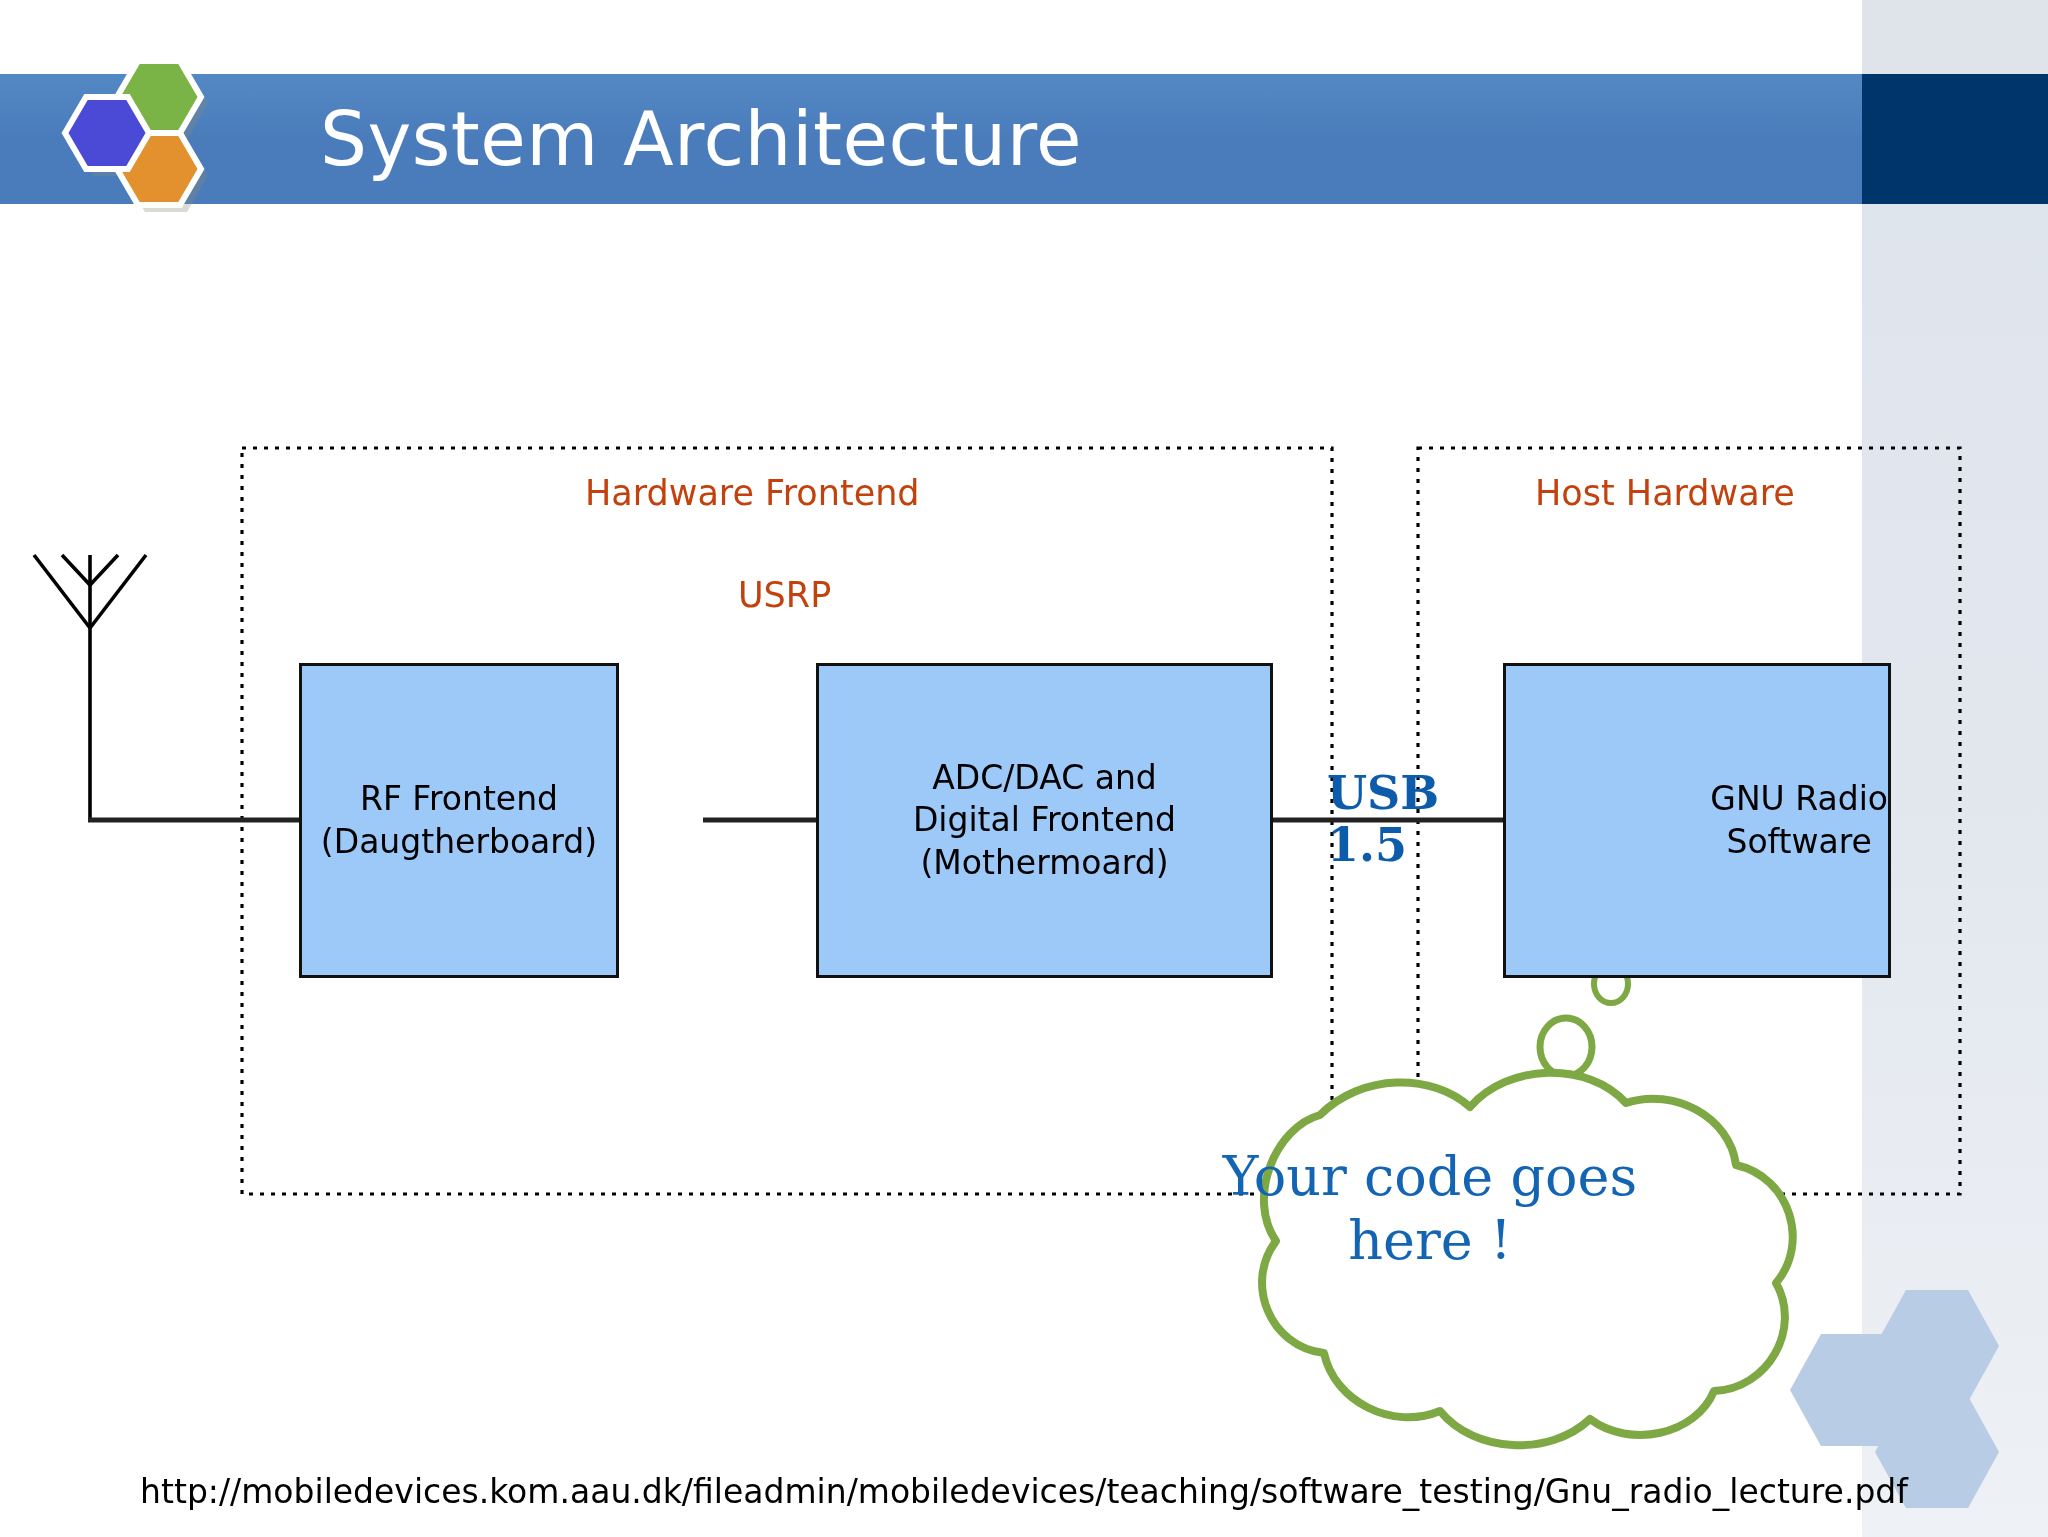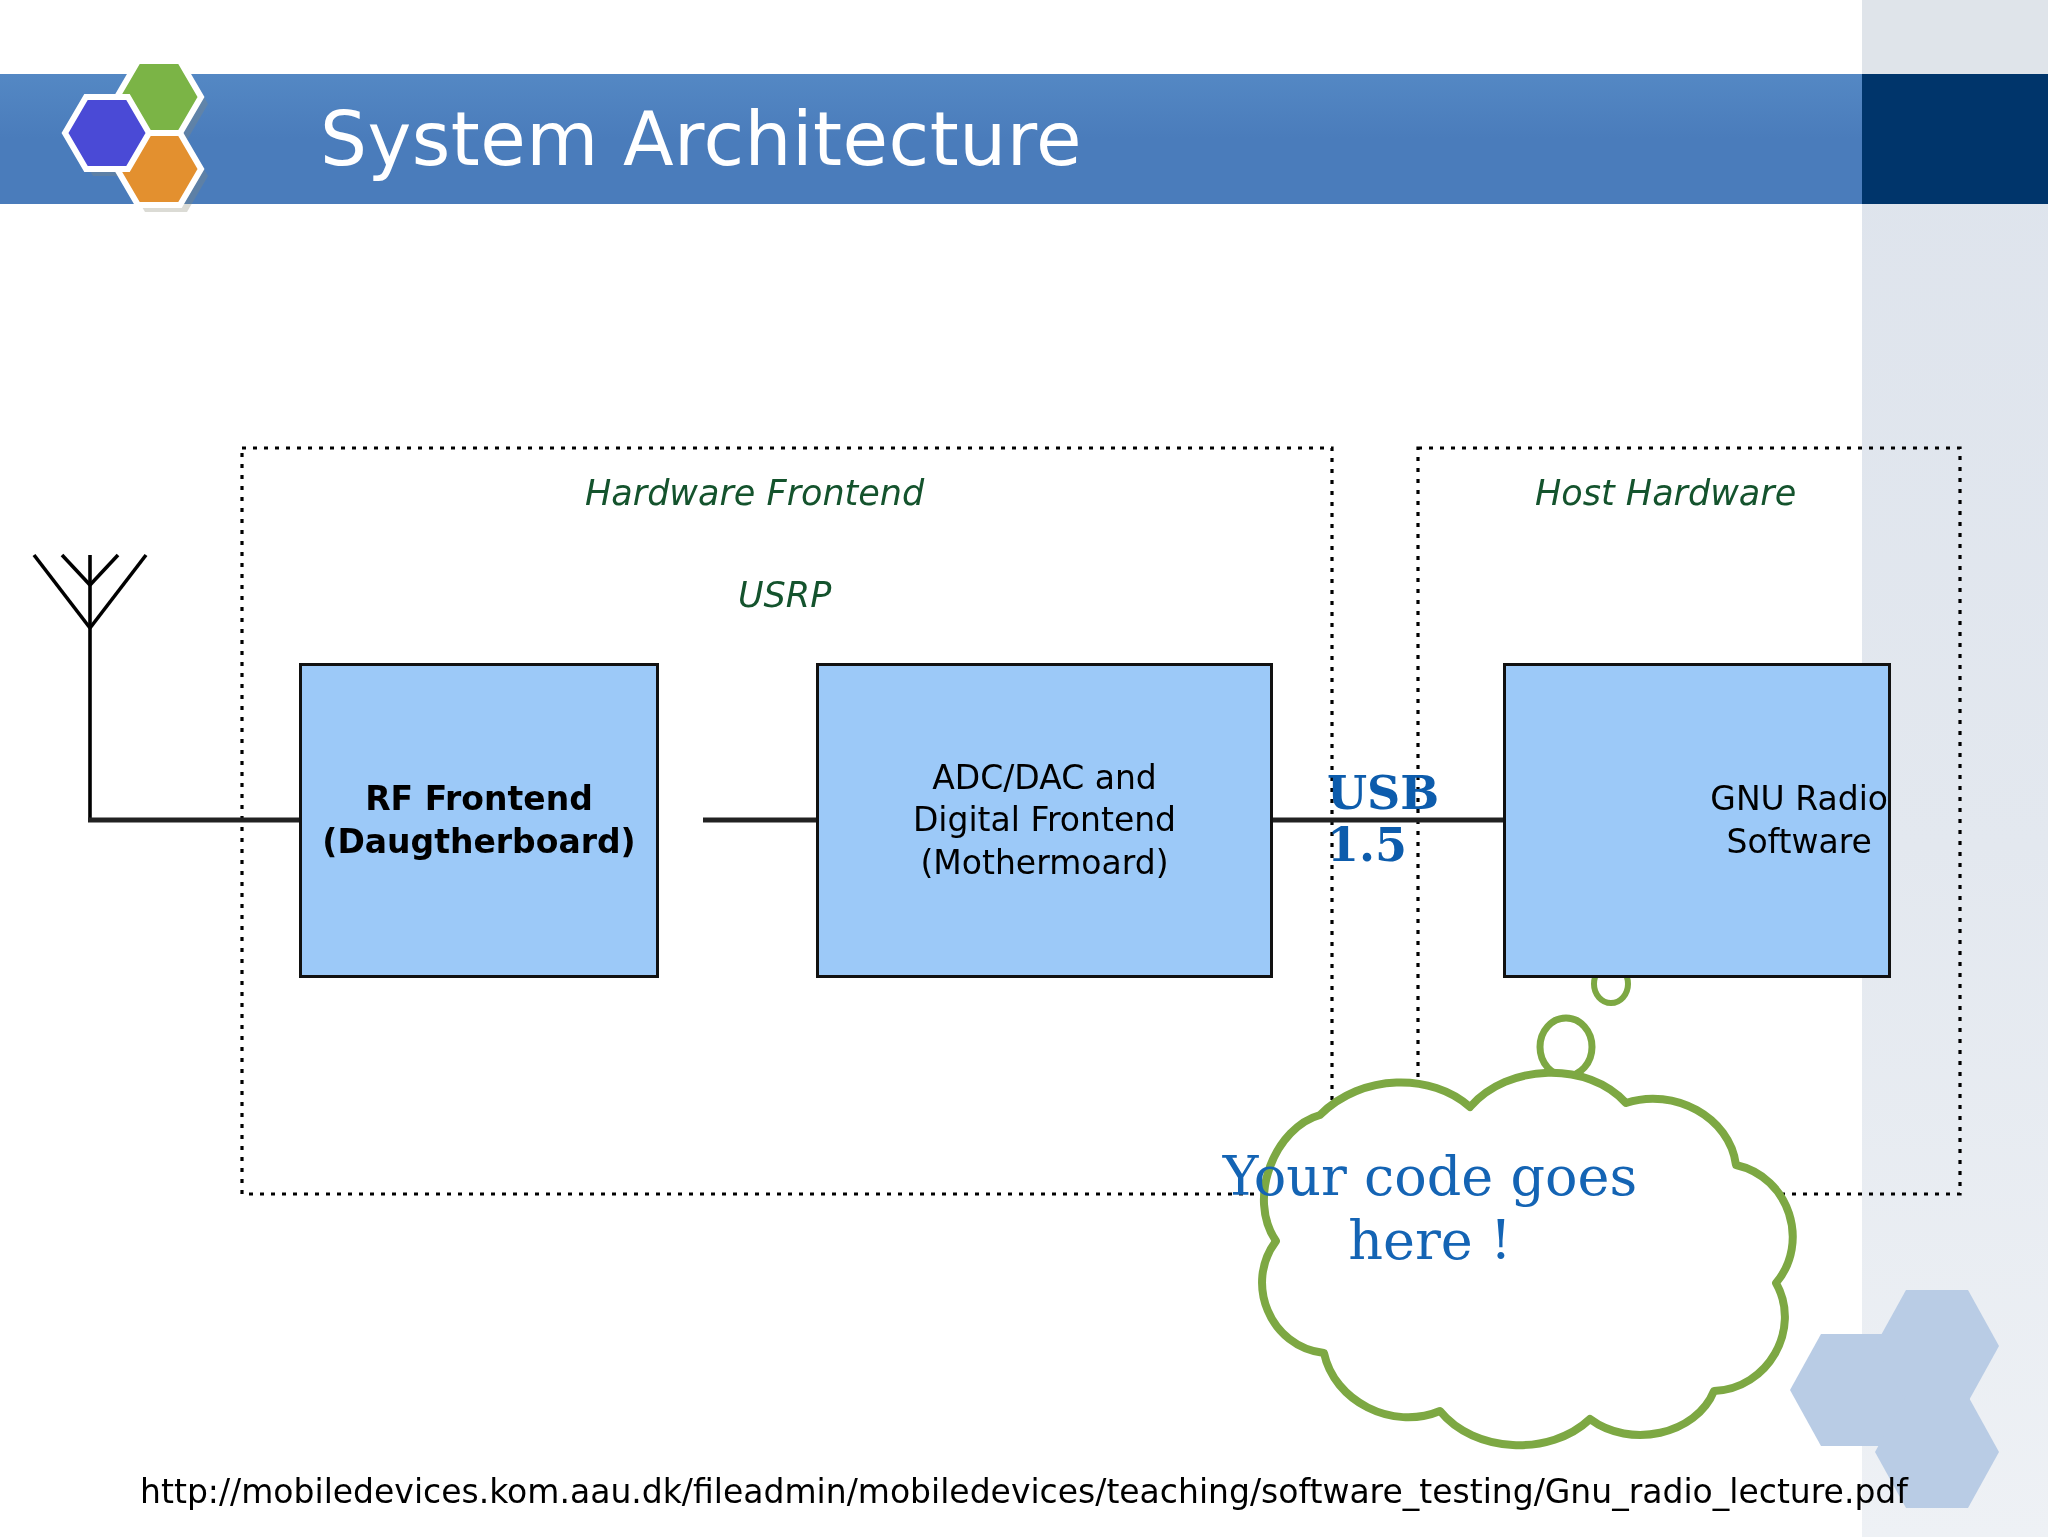--- a/index.html
+++ b/index.html
@@ -66,44 +66,43 @@
     left: 0; top: 0;
     width: 2048px; height: 1537px;
     pointer-events: none;
   }
 
   
   .group-label {
     position: absolute;
     font-family: "DejaVu Sans", sans-serif;
     font-size: 35px;
-    color: #14532d;
+    color: #c2410c;
     white-space: nowrap;
-    font-style: italic;
   }
   #label-hardware-frontend { left: 585px; top: 473px; }
   #label-host-computer     { left: 1535px; top: 473px; }
   #label-usrp              { left: 738px; top: 575px; font-size: 35px; text-align: center; }
 
   
   .blue-box {
     position: absolute;
     background: #9CC9F8;
     border: 3px solid #111111;
     box-sizing: border-box;
     display: flex;
     align-items: center;
     justify-content: center;
     text-align: center;
     font-family: "DejaVu Sans", sans-serif;
     font-size: 33px;
     line-height: 1.28;
     color: #000000;
   }
-  #box-rf-frontend  { left: 299px;  top: 663px; width: 360px; height: 315px; font-weight: bold; }
+  #box-rf-frontend  { left: 299px;  top: 663px; width: 320px; height: 315px; }
   #box-adc-dac      { left: 816px;  top: 663px; width: 457px; height: 315px; }
   #box-gnu-radio    { left: 1503px; top: 663px; width: 388px; height: 315px; justify-content: flex-end; }
 
   
   #usb-label {
     position: absolute;
     left: 1327px; top: 768px;
     font-family: "DejaVu Serif", serif;
     font-weight: bold;
     font-size: 46px;

